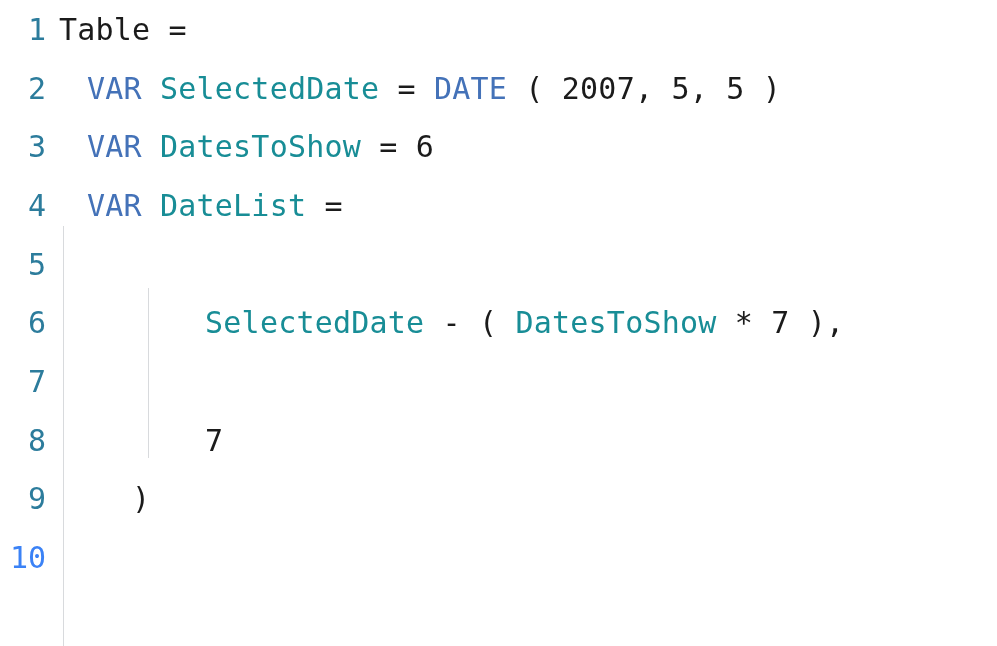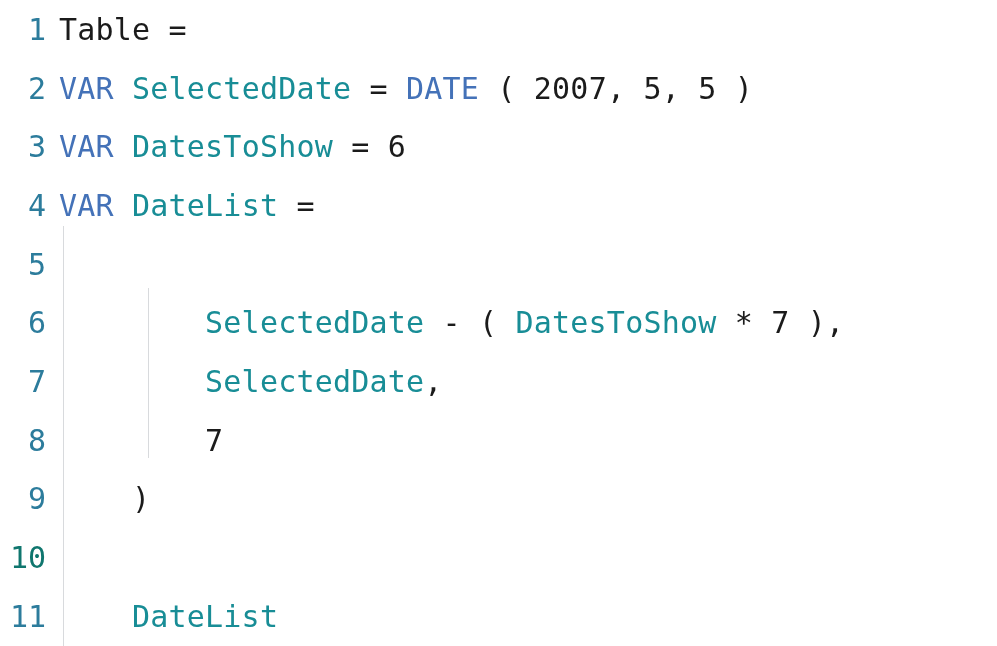--- a/index.html
+++ b/index.html
@@ -54,21 +54,21 @@
   .content {
     font-size: 30px;
     padding-left: 13px;
     font-family: "DejaVu Sans Mono", "Liberation Mono", monospace;
     white-space: pre;
     letter-spacing: 0.2px;
   }
 
   
   .tok-plain  { color: #1b1b1b; margin-top: 48px; }
-  .tok-kw     { color: #4472b8; }
+  .tok-kw     { color: #4472b8; margin-left: 28px; }
   .tok-func   { color: #4472b8; }
   .tok-var    { color: #188d96; }
   .tok-num    { color: #1b1b1b; }
   .tok-punct  { color: #1b1b1b; }
   .tok-op     { color: #1b1b1b; }
 </style>
 </head>
 <body>
 
 <div id="editor" style="background: rgb(255, 255, 255);">
@@ -76,20 +76,19 @@
   <div class="indent-guide" id="guide-1" style="background: rgb(216, 218, 221);"></div>
   <div class="indent-guide" id="guide-2" style="background: rgb(216, 218, 221);"></div>
 
   <div id="code-lines">
       <div class="code-line"><div class="gutter" style="color: rgb(44, 124, 156);">1</div><div class="content"><span class="tok-plain" style="color: rgb(27, 27, 27);">Table</span><span class="tok-plain" style="color: rgb(27, 27, 27);"> </span><span class="tok-op" style="color: rgb(27, 27, 27);">=</span></div></div>
       <div class="code-line"><div class="gutter" style="color: rgb(44, 124, 156);">2</div><div class="content"><span class="tok-kw" style="color: rgb(68, 114, 184);">VAR</span><span class="tok-plain" style="color: rgb(27, 27, 27);"> </span><span class="tok-var" style="color: rgb(24, 141, 150);">SelectedDate</span><span class="tok-plain" style="color: rgb(27, 27, 27);"> </span><span class="tok-op" style="color: rgb(27, 27, 27);">=</span><span class="tok-plain" style="color: rgb(27, 27, 27);"> </span><span class="tok-func" style="color: rgb(68, 114, 184);">DATE</span><span class="tok-plain" style="color: rgb(27, 27, 27);"> </span><span class="tok-punct" style="color: rgb(27, 27, 27);">(</span><span class="tok-plain" style="color: rgb(27, 27, 27);"> </span><span class="tok-num" style="color: rgb(27, 27, 27);">2007</span><span class="tok-punct" style="color: rgb(27, 27, 27);">,</span><span class="tok-plain" style="color: rgb(27, 27, 27);"> </span><span class="tok-num" style="color: rgb(27, 27, 27);">5</span><span class="tok-punct" style="color: rgb(27, 27, 27);">,</span><span class="tok-plain" style="color: rgb(27, 27, 27);"> </span><span class="tok-num" style="color: rgb(27, 27, 27);">5</span><span class="tok-plain" style="color: rgb(27, 27, 27);"> </span><span class="tok-punct" style="color: rgb(27, 27, 27);">)</span></div></div>
       <div class="code-line"><div class="gutter" style="color: rgb(44, 124, 156);">3</div><div class="content"><span class="tok-kw" style="color: rgb(68, 114, 184);">VAR</span><span class="tok-plain" style="color: rgb(27, 27, 27);"> </span><span class="tok-var" style="color: rgb(24, 141, 150);">DatesToShow</span><span class="tok-plain" style="color: rgb(27, 27, 27);"> </span><span class="tok-op" style="color: rgb(27, 27, 27);">=</span><span class="tok-plain" style="color: rgb(27, 27, 27);"> </span><span class="tok-num" style="color: rgb(27, 27, 27);">6</span></div></div>
       <div class="code-line"><div class="gutter" style="color: rgb(44, 124, 156);">4</div><div class="content"><span class="tok-kw" style="color: rgb(68, 114, 184);">VAR</span><span class="tok-plain" style="color: rgb(27, 27, 27);"> </span><span class="tok-var" style="color: rgb(24, 141, 150);">DateList</span><span class="tok-plain" style="color: rgb(27, 27, 27);"> </span><span class="tok-op" style="color: rgb(27, 27, 27);">=</span></div></div>
       <div class="code-line"><div class="gutter" style="color: rgb(44, 124, 156);">5</div></div>
       <div class="code-line"><div class="gutter" style="color: rgb(44, 124, 156);">6</div><div class="content"><span class="tok-plain" style="color: rgb(27, 27, 27);">        </span><span class="tok-var" style="color: rgb(24, 141, 150);">SelectedDate</span><span class="tok-plain" style="color: rgb(27, 27, 27);"> </span><span class="tok-op" style="color: rgb(27, 27, 27);">-</span><span class="tok-plain" style="color: rgb(27, 27, 27);"> </span><span class="tok-punct" style="color: rgb(27, 27, 27);">(</span><span class="tok-plain" style="color: rgb(27, 27, 27);"> </span><span class="tok-var" style="color: rgb(24, 141, 150);">DatesToShow</span><span class="tok-plain" style="color: rgb(27, 27, 27);"> </span><span class="tok-op" style="color: rgb(27, 27, 27);">*</span><span class="tok-plain" style="color: rgb(27, 27, 27);"> </span><span class="tok-num" style="color: rgb(27, 27, 27);">7</span><span class="tok-plain" style="color: rgb(27, 27, 27);"> </span><span class="tok-punct" style="color: rgb(27, 27, 27);">)</span><span class="tok-punct" style="color: rgb(27, 27, 27);">,</span></div></div>
-      <div class="code-line"><div class="gutter" style="color: rgb(44, 124, 156);">7</div><div class="content"><span class="tok-plain" style="color: rgb(27, 27, 27);">        </span><span class="tok-var" style="color: rgb(24, 141, 150);">SelectedDate</span><span class="tok-punct" style="color: rgb(27, 27, 27);">,</span></div></div>
+      <div class="code-line"><div class="gutter" style="color: rgb(44, 124, 156);">7</div></div>
       <div class="code-line"><div class="gutter" style="color: rgb(44, 124, 156);">8</div><div class="content"><span class="tok-plain" style="color: rgb(27, 27, 27);">        </span><span class="tok-num" style="color: rgb(27, 27, 27);">7</span></div></div>
       <div class="code-line"><div class="gutter" style="color: rgb(44, 124, 156);">9</div><div class="content"><span class="tok-plain" style="color: rgb(27, 27, 27);">    </span><span class="tok-punct" style="color: rgb(27, 27, 27);">)</span></div></div>
-      <div class="code-line"><div class="gutter" style="color: #0f766e;">10</div></div>
-      <div class="code-line"><div class="gutter" style="color: rgb(44, 124, 156);">11</div><div class="content"><span class="tok-plain" style="color: rgb(27, 27, 27);">    </span><span class="tok-var" style="color: rgb(24, 141, 150);">DateList</span></div></div>
+      <div class="code-line"><div class="gutter" style="color: #3b82f6;">10</div></div>
     </div>
 
 </div>
 
 </body></html>

